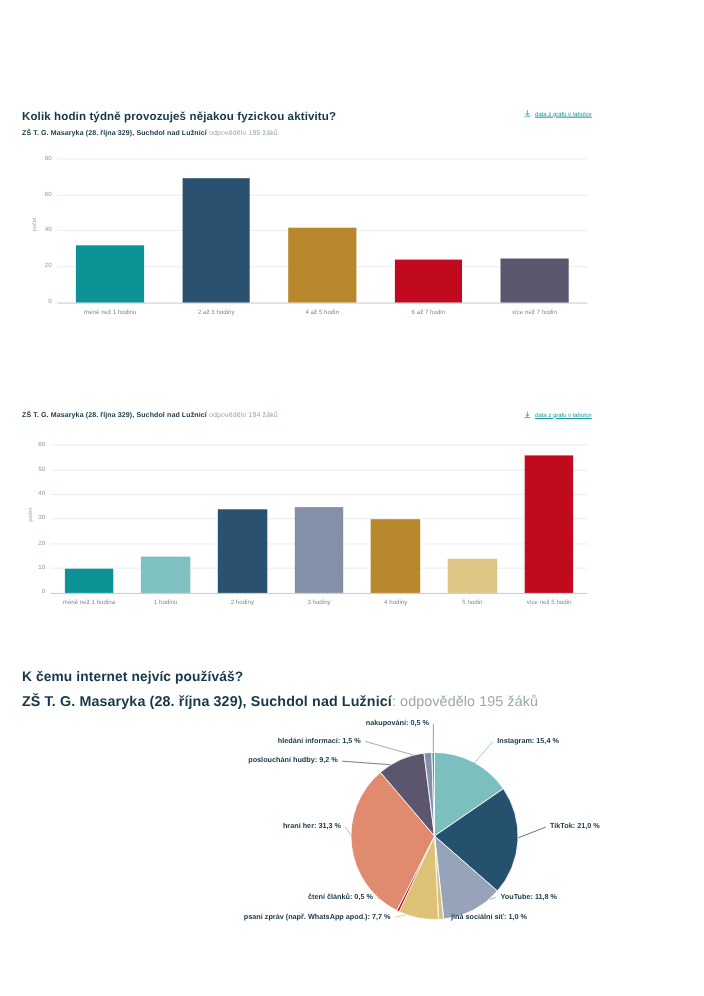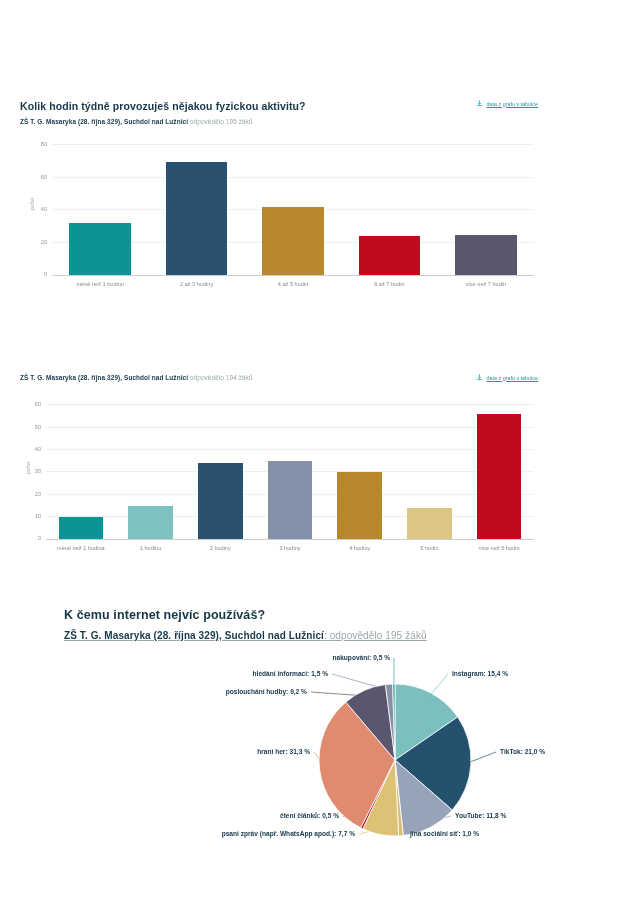--- a/index.html
+++ b/index.html
@@ -27,21 +27,21 @@
     letter-spacing: .1px;
     margin: 0;
   }
   .q-title.big { font-size: 12.5px; }
   .q-sub {
     font-size: 6.4px;
     margin-top: 6px;
     color: #9aa7ad;
     letter-spacing: .1px;
   }
-  .q-sub.big { font-size: 10px; text-decoration: underline; }
+  .q-sub.big { font-size: 13px; }
   .q-sub b { color: #16384a; font-weight: bold; }
 
   .data-link {
     position: absolute;
     right: 18px;
     top: 0;
     display: flex;
     align-items: center;
     gap: 3px;
     font-size: 5.4px;
@@ -250,21 +250,21 @@
             <div class="bar-slot">
               <div class="bar" style="height: 93.3333%; background: rgb(193, 10, 30);"></div>
               <span class="xlabel">více než 5 hodin</span>
             </div>
           </div>
         </div>
     </div>
   </div>
 
   <div class="section" style="top:608px;">
-    <div class="sec-head" style="padding-left:64px;">
+    <div class="sec-head" style="padding-left:20px;">
       <p class="q-title big">K čemu internet nejvíc používáš?</p>
       <p class="q-sub big" style="margin-top:8px;">
         <b>ZŠ T. G. Masaryka (28. října 329), Suchdol nad Lužnicí</b><span>:</span>
         <span>odpovědělo 195 žáků</span>
       </p>
     </div>
     <div class="pie-wrap" id="pieHost" style="left:0; top:42px; width:640px; height:230px;">
         <svg class="pie-svg" width="640" height="230">
           <path d="M 395 110 L 395 34 A 76 76 0 0 1 457.6302058638557 66.94820197191463 Z" fill="#7cbfbf" stroke="#ffffff" stroke-width="0.8"></path>
           <line x1="393.90064510913174" y1="40.08864313415221" x2="394" y2="8" stroke="#3aa0a0" stroke-width="0.7"></line>

